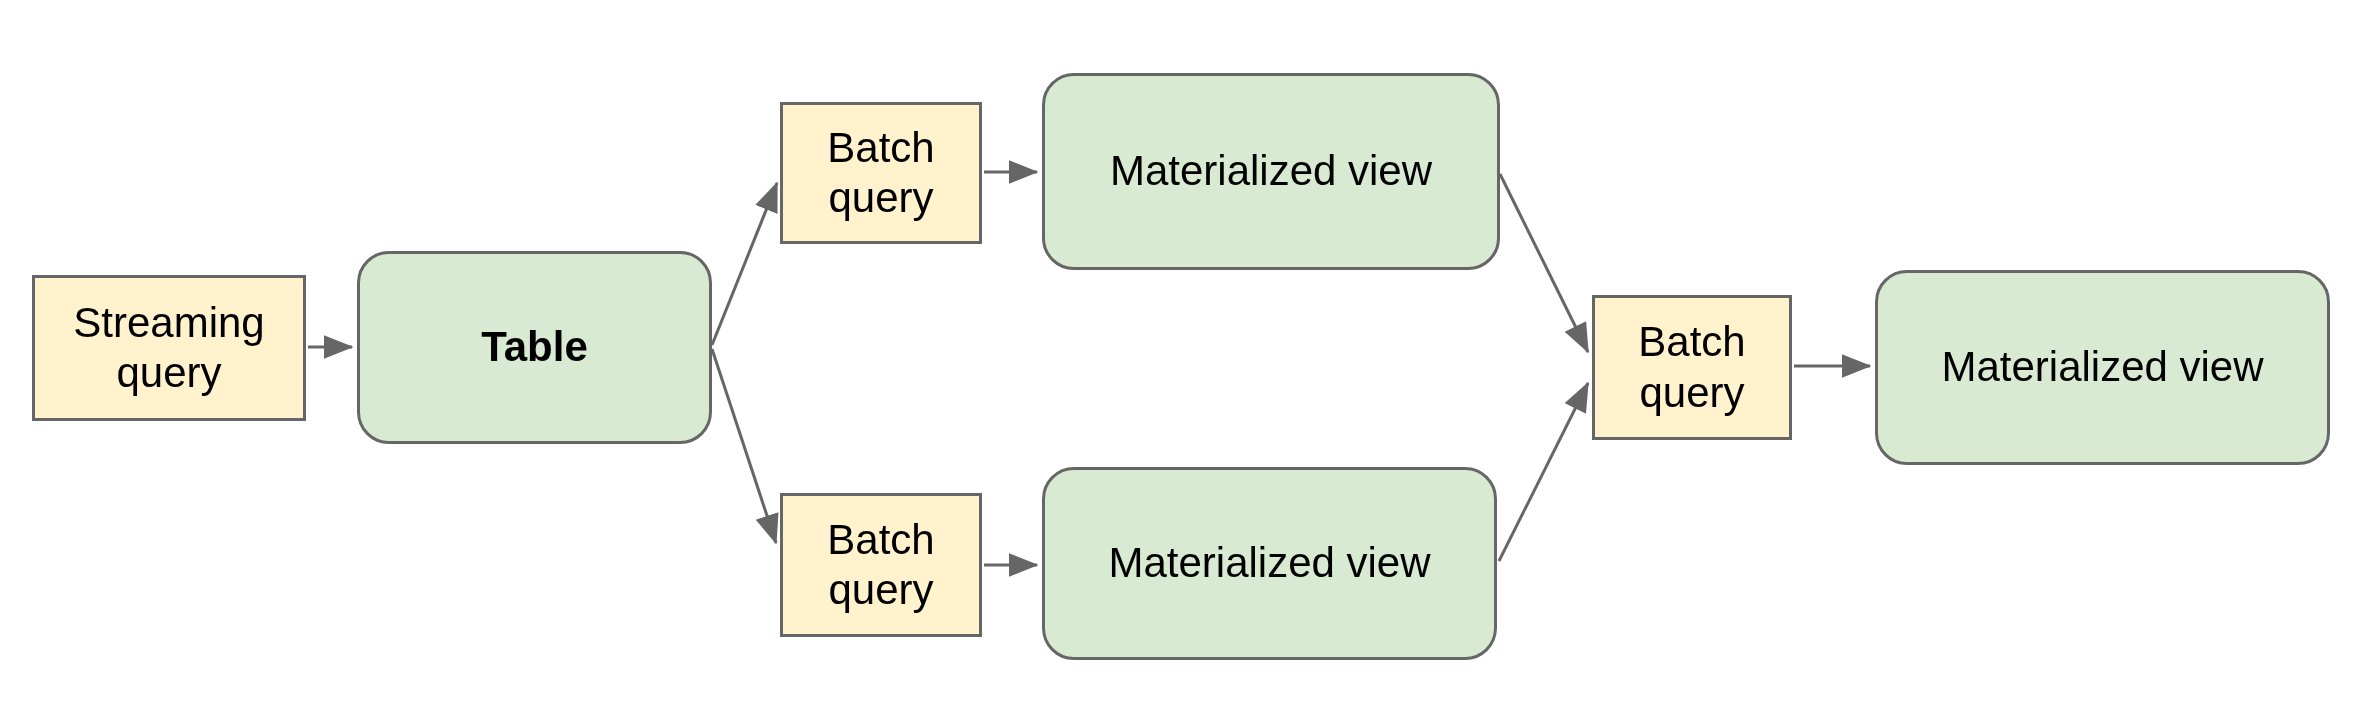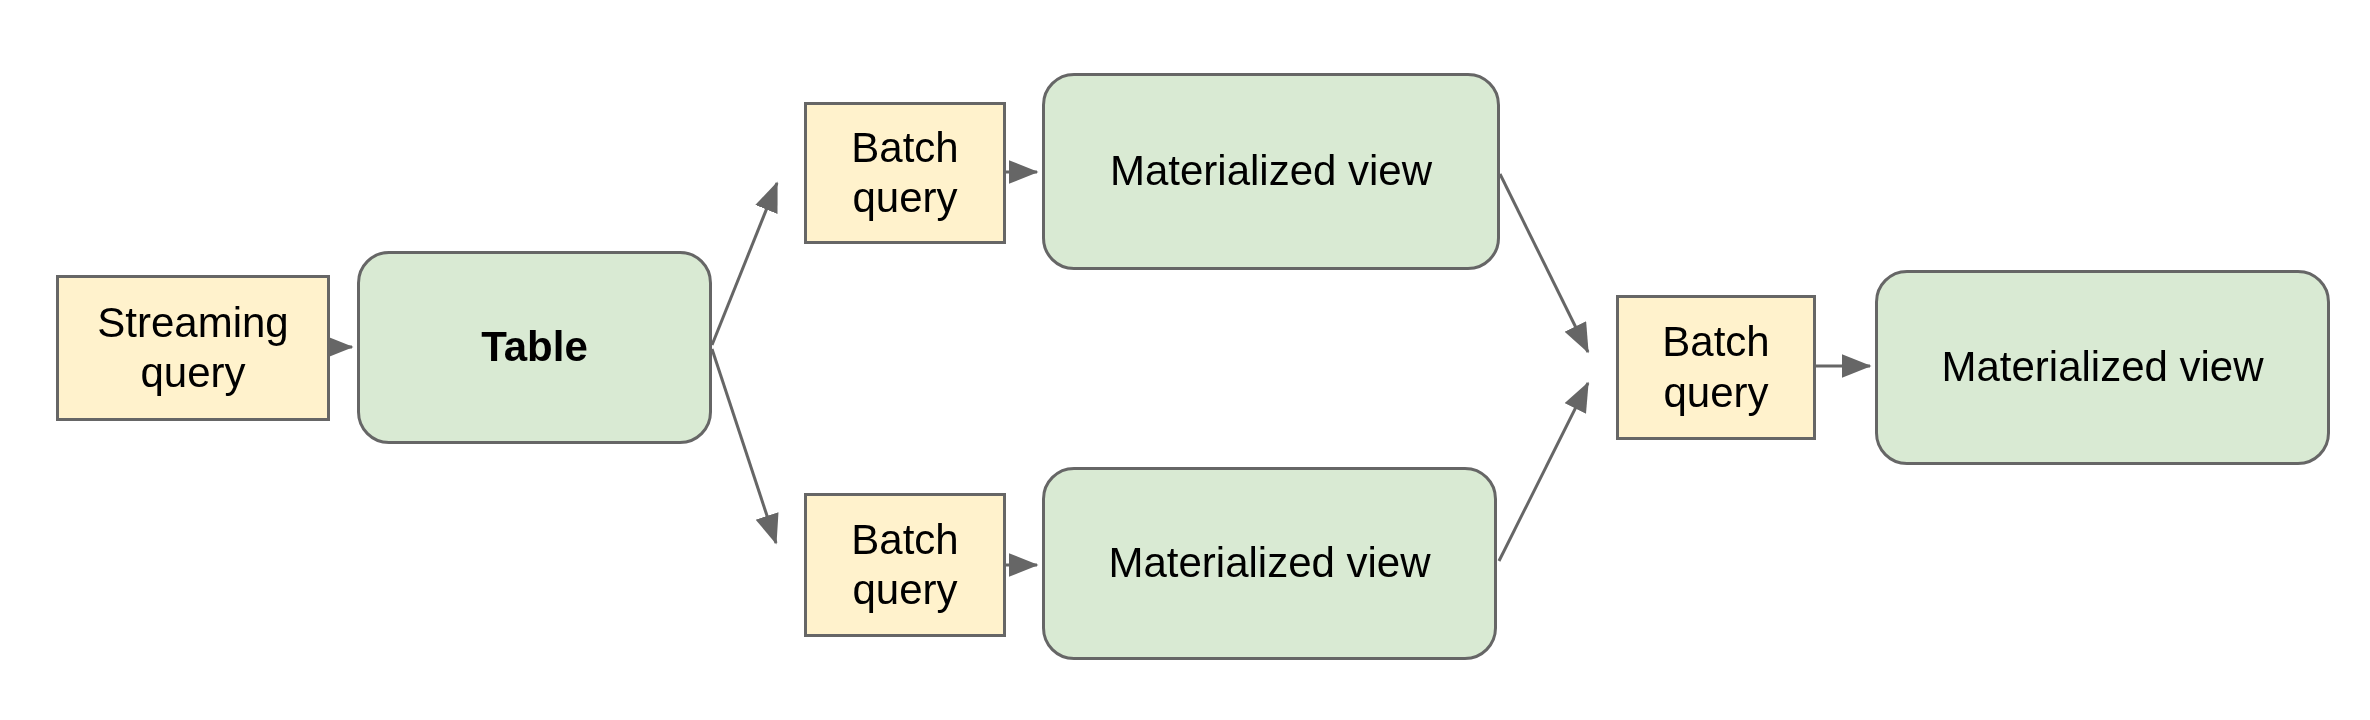--- a/index.html
+++ b/index.html
@@ -27,21 +27,21 @@
     display: flex;
     align-items: center;
     justify-content: center;
     text-align: center;
     font-size: 42px;
     line-height: 1.2;
     color: var(--text, #000000);
     border: 3px solid var(--border, #666666);
     padding: 4px 10px;
   }
-  .node--query { background: var(--query-fill, #fff2cc); border-radius: 0; margin-left: 24px; }
+  .node--query { background: var(--query-fill, #fff2cc); border-radius: 0; }
   .node--green { background: var(--table-fill, #d9ead3); border-radius: 32px; }
 
   
   #n-streaming   { left: 32px;   top: 275px; width: 274px; height: 146px; align-items: center; }
   #n-table       { left: 357px;  top: 251px; width: 355px; height: 193px; font-weight: bold; }
   #n-batch-top   { left: 780px;  top: 102px; width: 202px; height: 142px; }
   #n-mv-top      { left: 1042px; top: 73px;  width: 458px; height: 197px; }
   #n-batch-bot   { left: 780px;  top: 493px; width: 202px; height: 144px; }
   #n-mv-bot      { left: 1042px; top: 467px; width: 455px; height: 193px; }
   #n-batch-merge { left: 1592px; top: 295px; width: 200px; height: 145px; }

